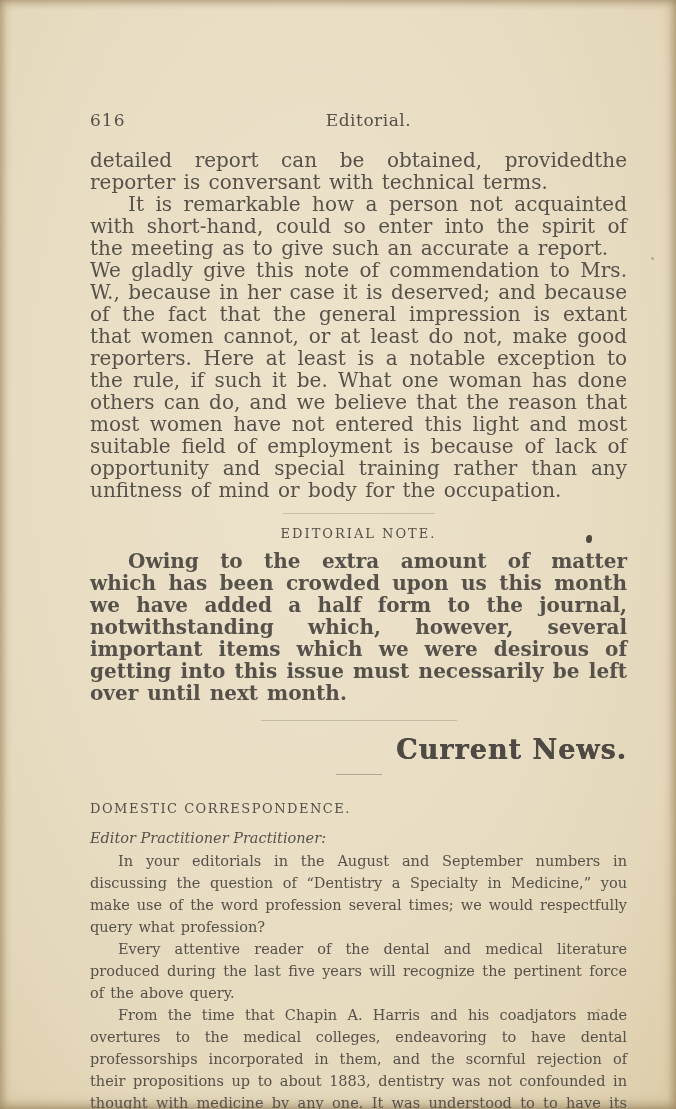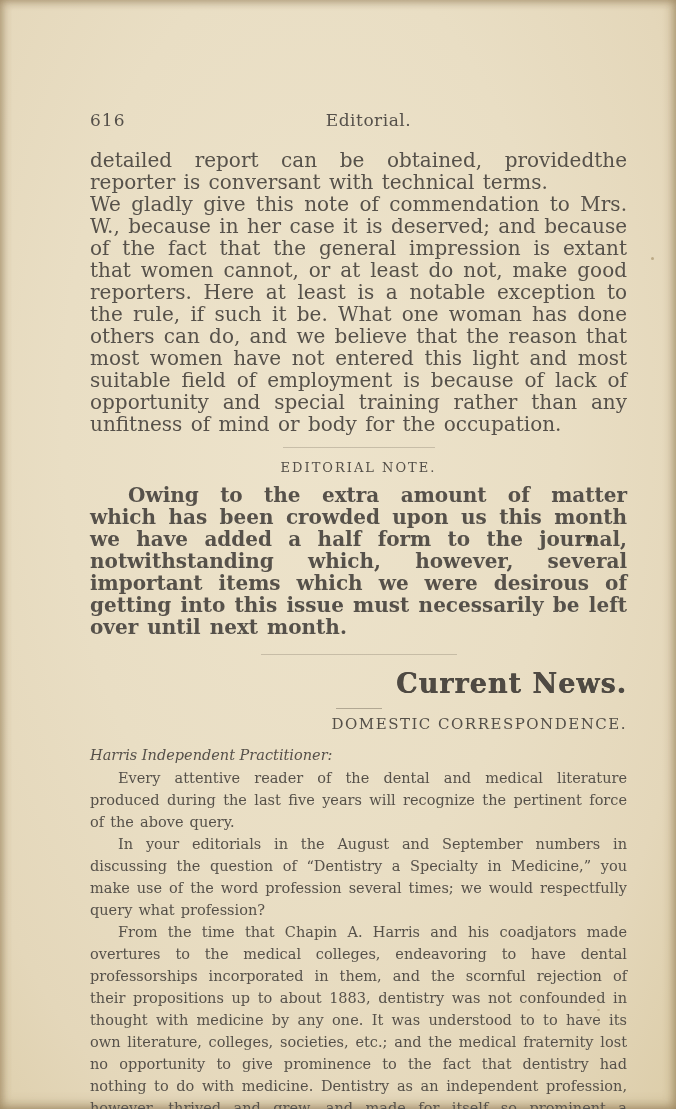--- a/index.html
+++ b/index.html
@@ -82,23 +82,23 @@
   .current-news-heading {
     margin-top: 13px;
     text-align: right;
     font-size: 27px;
     font-weight: bold;
     letter-spacing: 1px;
     color: #4f4a43;
     text-shadow: 0.4px 0 0 #4f4a43;
   }
   .corr-heading {
-    margin-top: 6px;
-    text-align: right;
-    font-size: 15px;
+    margin-top: 26px;
+    text-align: left;
+    font-size: 13px;
     letter-spacing: 1.5px;
     color: #544f48;
   }
   .salutation {
     margin-top: 12px;
     font-style: italic;
     font-size: 14.5px;
     line-height: 20px;
   }
   .corr-text {
@@ -147,44 +147,45 @@
 <div class="scan-page">
   <div class="content">
 
     <div class="running-head">
       <span class="page-number">616</span>
       <span class="running-title">Editorial.</span>
     </div>
 
     <div class="body-text">
       <p>detailed report can be obtained, providedthe reporter is conversant with technical terms.</p>
+      <p class="indent">It is remarkable how a person not acquainted with short-hand, could so enter into the spirit of the meeting as to give such an accurate a report.</p>
       <p>We gladly give this note of commendation to Mrs. W., because in her case it is deserved; and because of the fact that the general impression is extant that women cannot, or at least do not, make good reporters.  Here at least is a notable exception to the rule, if such it be.  What one woman has done others can do, and we believe that the reason that most women have not entered this light and most suitable field of employment is because of lack of opportunity and special training rather than any unfitness of mind or body for the occupation.</p>
     </div>
 
     <hr class="divider divider-1">
 
     <div class="note-heading">EDITORIAL NOTE.</div>
 
     <div class="body-text note-para">
       <p class="indent">Owing to the extra amount of matter which has been crowded upon us this month we have added a half form to the journal, notwithstanding which, however, several important items which we were desirous of getting into this issue must necessarily be left over until next month.</p>
     </div>
 
     <hr class="divider divider-2">
 
     <div class="current-news-heading">Current News.</div>
 
     <hr class="divider divider-3">
 
     <div class="corr-heading">DOMESTIC CORRESPONDENCE.</div>
 
-    <div class="salutation">Harris Independent Practitioner:</div>
+    <div class="salutation">Editor Practitioner Practitioner:</div>
 
     <div class="corr-text">
+      <p class="indent">In your editorials in the August and September numbers in discussing the question of “Dentistry a Specialty in Medicine,” you make use of the word profession several times; we would respectfully query what profession?</p>
       <p class="indent">Every attentive reader of the dental and medical literature produced during the last five years will recognize the pertinent force of the above query.</p>
-      <p class="indent">In your editorials in the August and September numbers in discussing the question of “Dentistry a Specialty in Medicine,” you make use of the word profession several times; we would respectfully query what profession?</p>
       <p class="indent">From the time that Chapin A. Harris and his coadjators made overtures to the medical colleges, endeavoring to have dental professorships incorporated in them, and the scornful rejection of their propositions up to about 1883, dentistry was not confounded in thought with medicine by any one.  It was understood to to have its own literature, colleges, societies, etc.; and the medical fraternity lost no opportunity to give prominence to the fact that dentistry had nothing to do with medicine.  Dentistry as an independent profession, however, thrived and grew, and made for itself so prominent a position that its respectability and strength were felt far and wide.  Medicine, ever jealous of her supposed preroga-</p>
     </div>
 
   </div>
 
   <div class="ink-blot"></div>
   <div class="paper-speck-1"></div>
   <div class="paper-speck-2"></div>
 </div>
 

